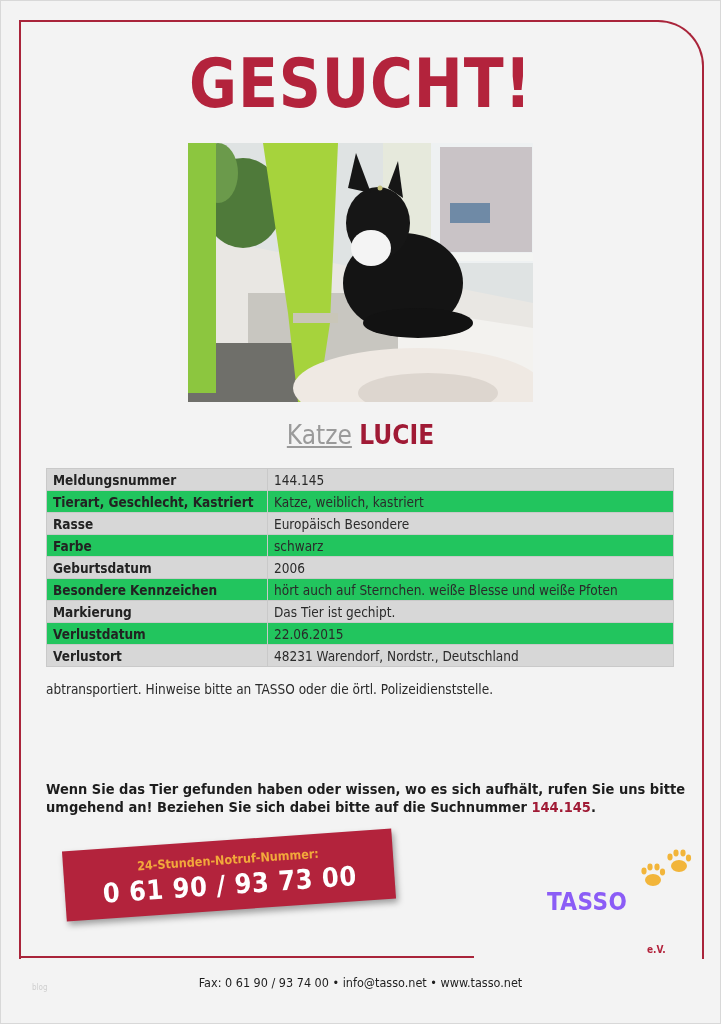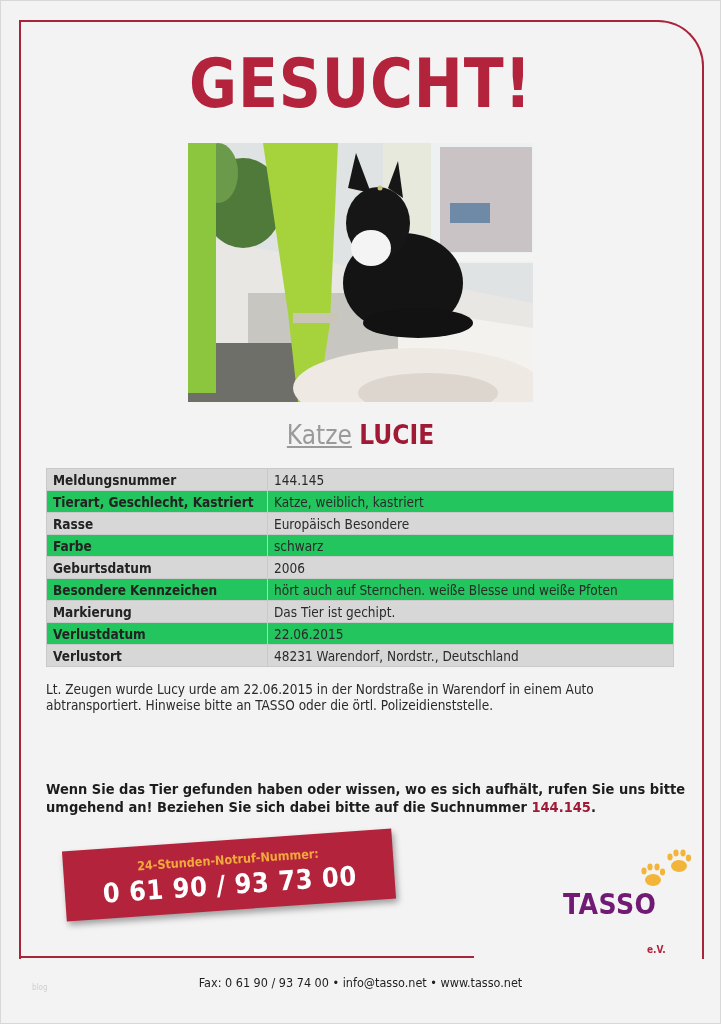--- a/index.html
+++ b/index.html
@@ -64,22 +64,22 @@
       background:#b3233c; transform:rotate(-4deg);
       box-shadow:2px 4px 6px rgba(0,0,0,0.35);
       text-align:center; color:#fff;
     }
     .hotline .hl-label { color:#f2a93b; font-weight:bold; font-size:12.5px; margin-top:12px; }
     .hotline .hl-num { font-weight:bold; font-size:27px; margin-top:2px; letter-spacing:0.5px; }
     .logo {
       position:absolute; left:547px; top:846px; width:150px; height:80px;
     }
     .logo .brand {
-      position:absolute; left:0; top:42px; font-weight:bold; font-size:28px;
-      color:#701a75; letter-spacing:0.5px;margin-left:16px;
+      position:absolute; left:0; top:42px; font-weight:bold; font-size:24px;
+      color:#8b5cf6; letter-spacing:0.5px;
     }
     .logo .ev {
       position:absolute; left:100px; top:58px; font-size:10px; color:#b3233c; font-weight:bold;margin-top:40px;
     }
     .paw { position:absolute; }
     .footer {
       position:absolute; left:0; top:974px; width:721px; text-align:center;
       font-size:12.5px; line-height:18px; color:#1e1e1e;
     }
     .watermark {
@@ -173,21 +173,20 @@
     <td class="v">22.06.2015</td>
   </tr>
   <tr class="shade">
     <td class="k">Verlustort</td>
     <td class="v">48231 Warendorf, Nordstr., Deutschland</td>
   </tr>
 </tbody>
   </table>
 
 <div class="note">
-  <div>Lt. Zeugen wurde Lucy urde am 22.06.2015 in der Nordstraße in Warendorf in einem Auto</div>
   <div>abtransportiert. Hinweise bitte an TASSO oder die örtl. Polizeidienststelle.</div>
 </div>
 
 <div class="callout">
   <div>Wenn Sie das Tier gefunden haben oder wissen, wo es sich aufhält, rufen Sie uns bitte</div>
   <div><span>umgehend an! Beziehen Sie sich dabei bitte auf die Suchnummer </span><span class="num">144.145</span><span>.</span></div>
 </div>
 
 <div class="hotline">
   <div class="hl-label">24-Stunden-Notruf-Nummer:</div>

